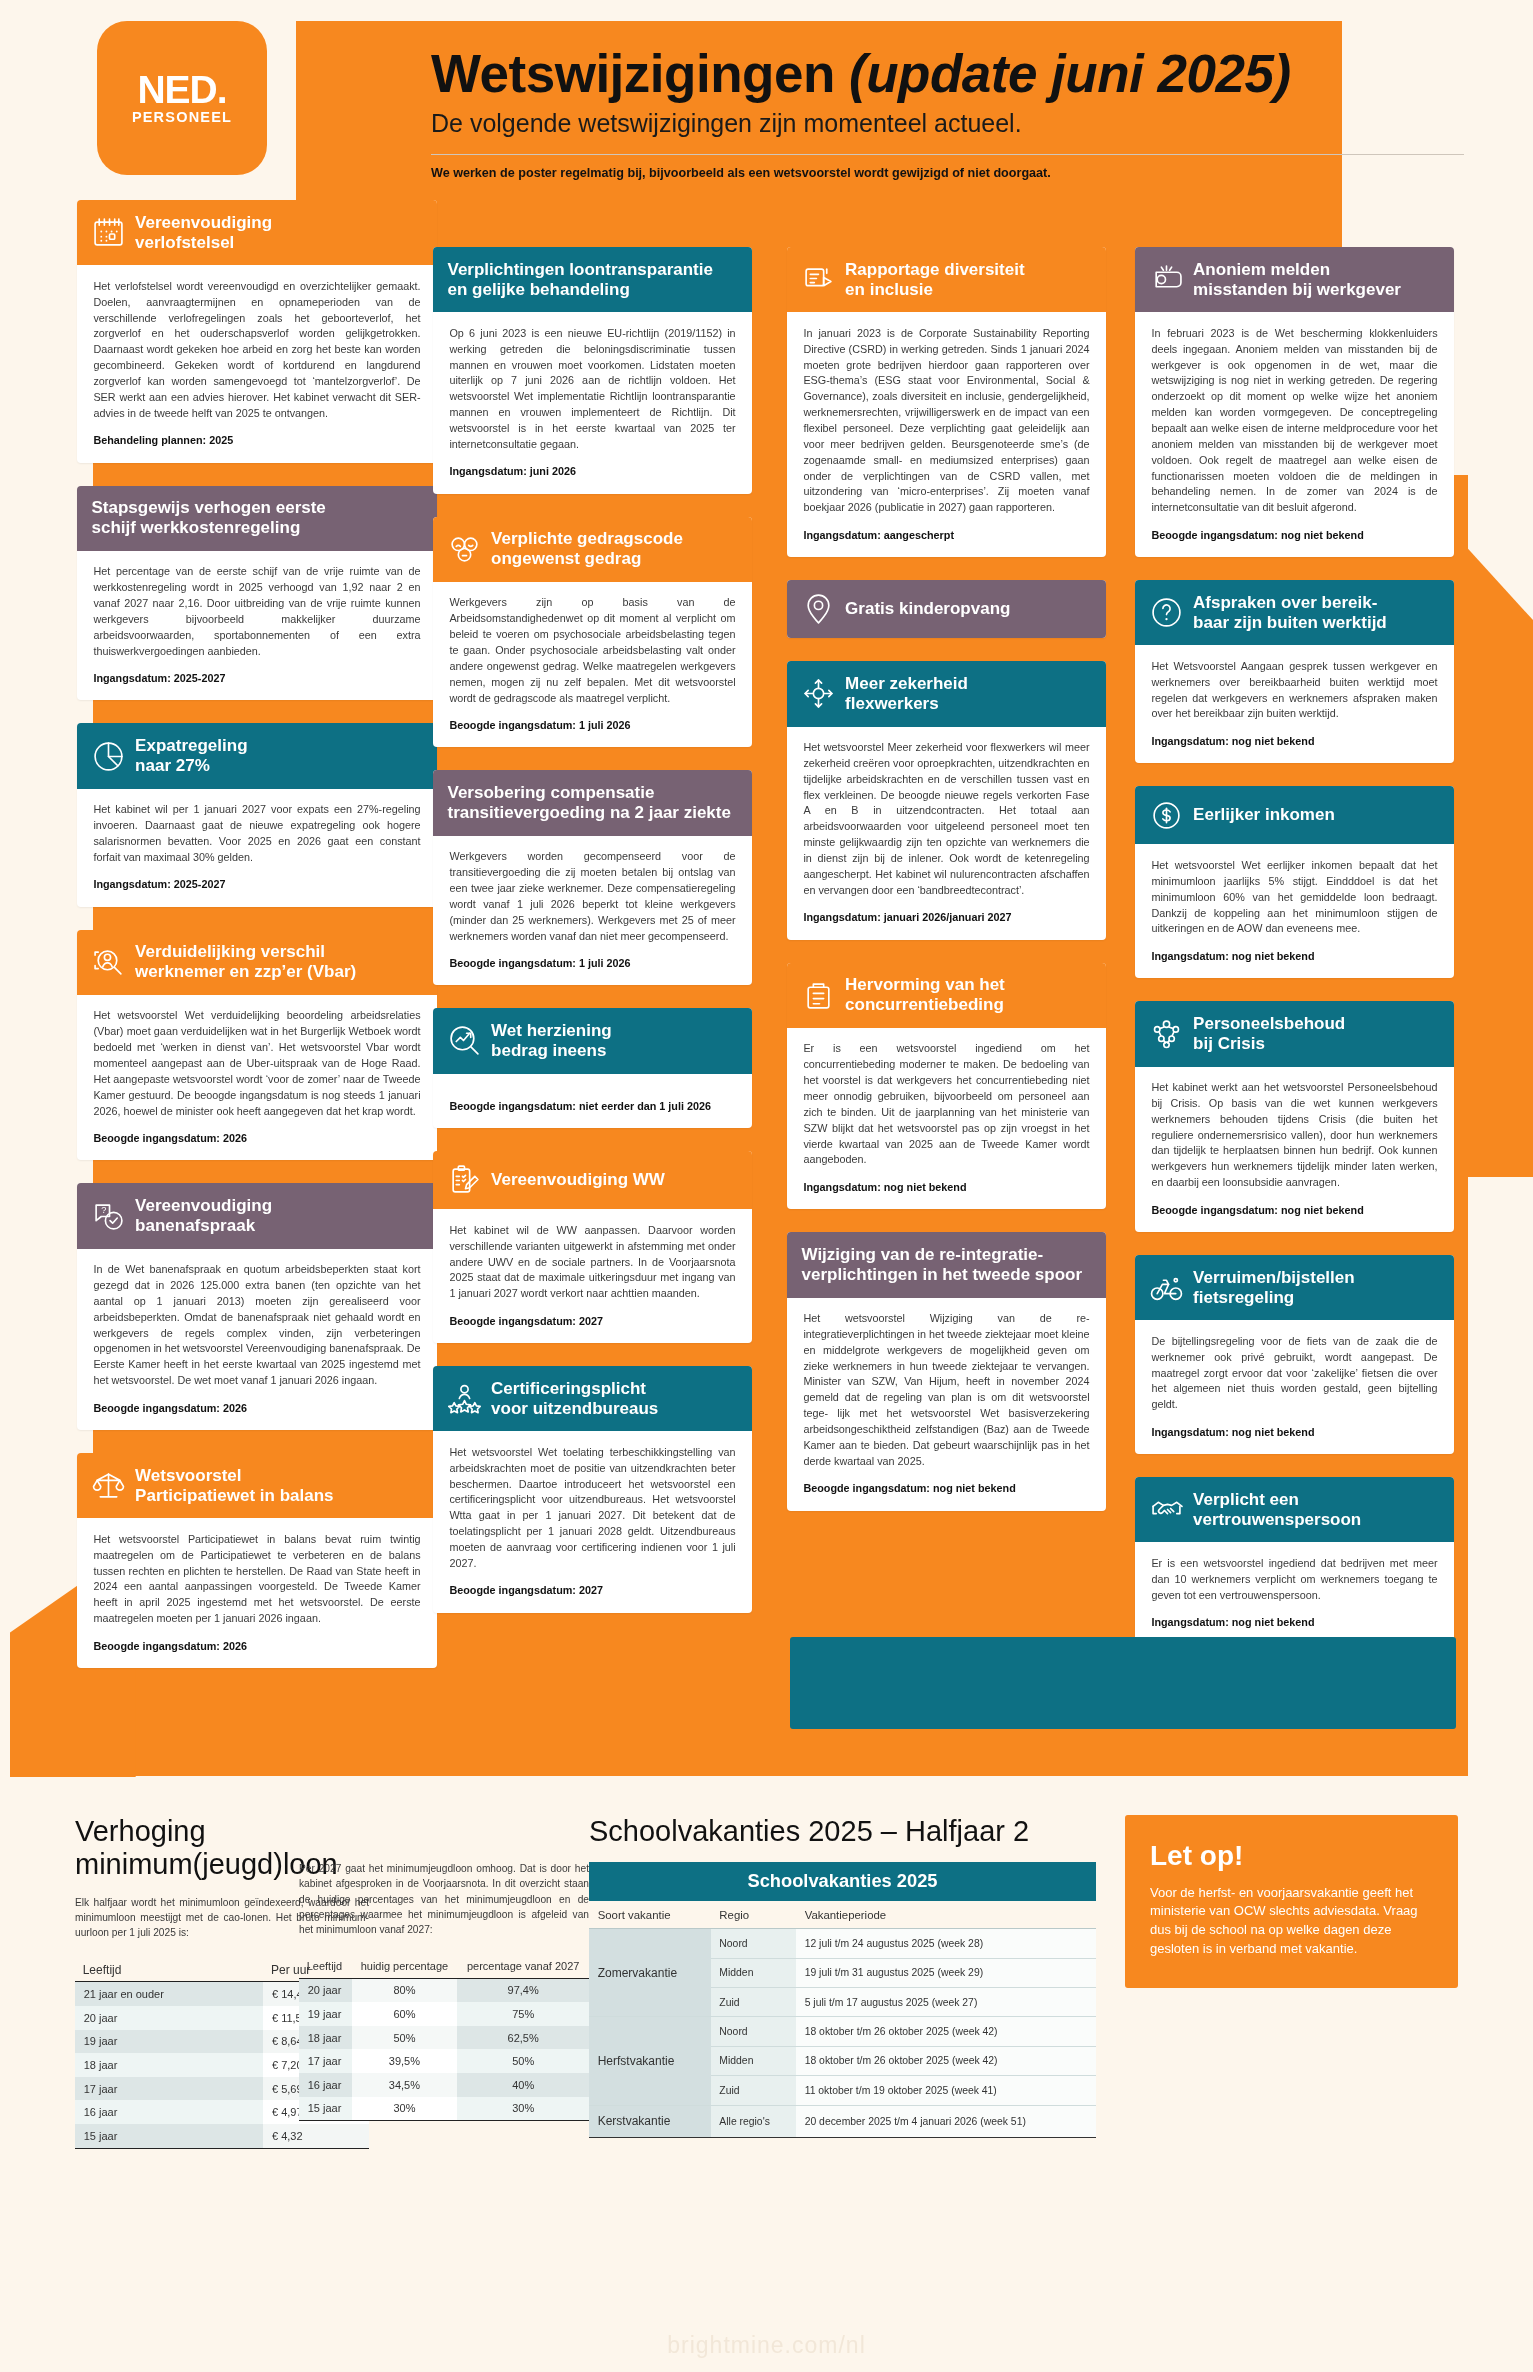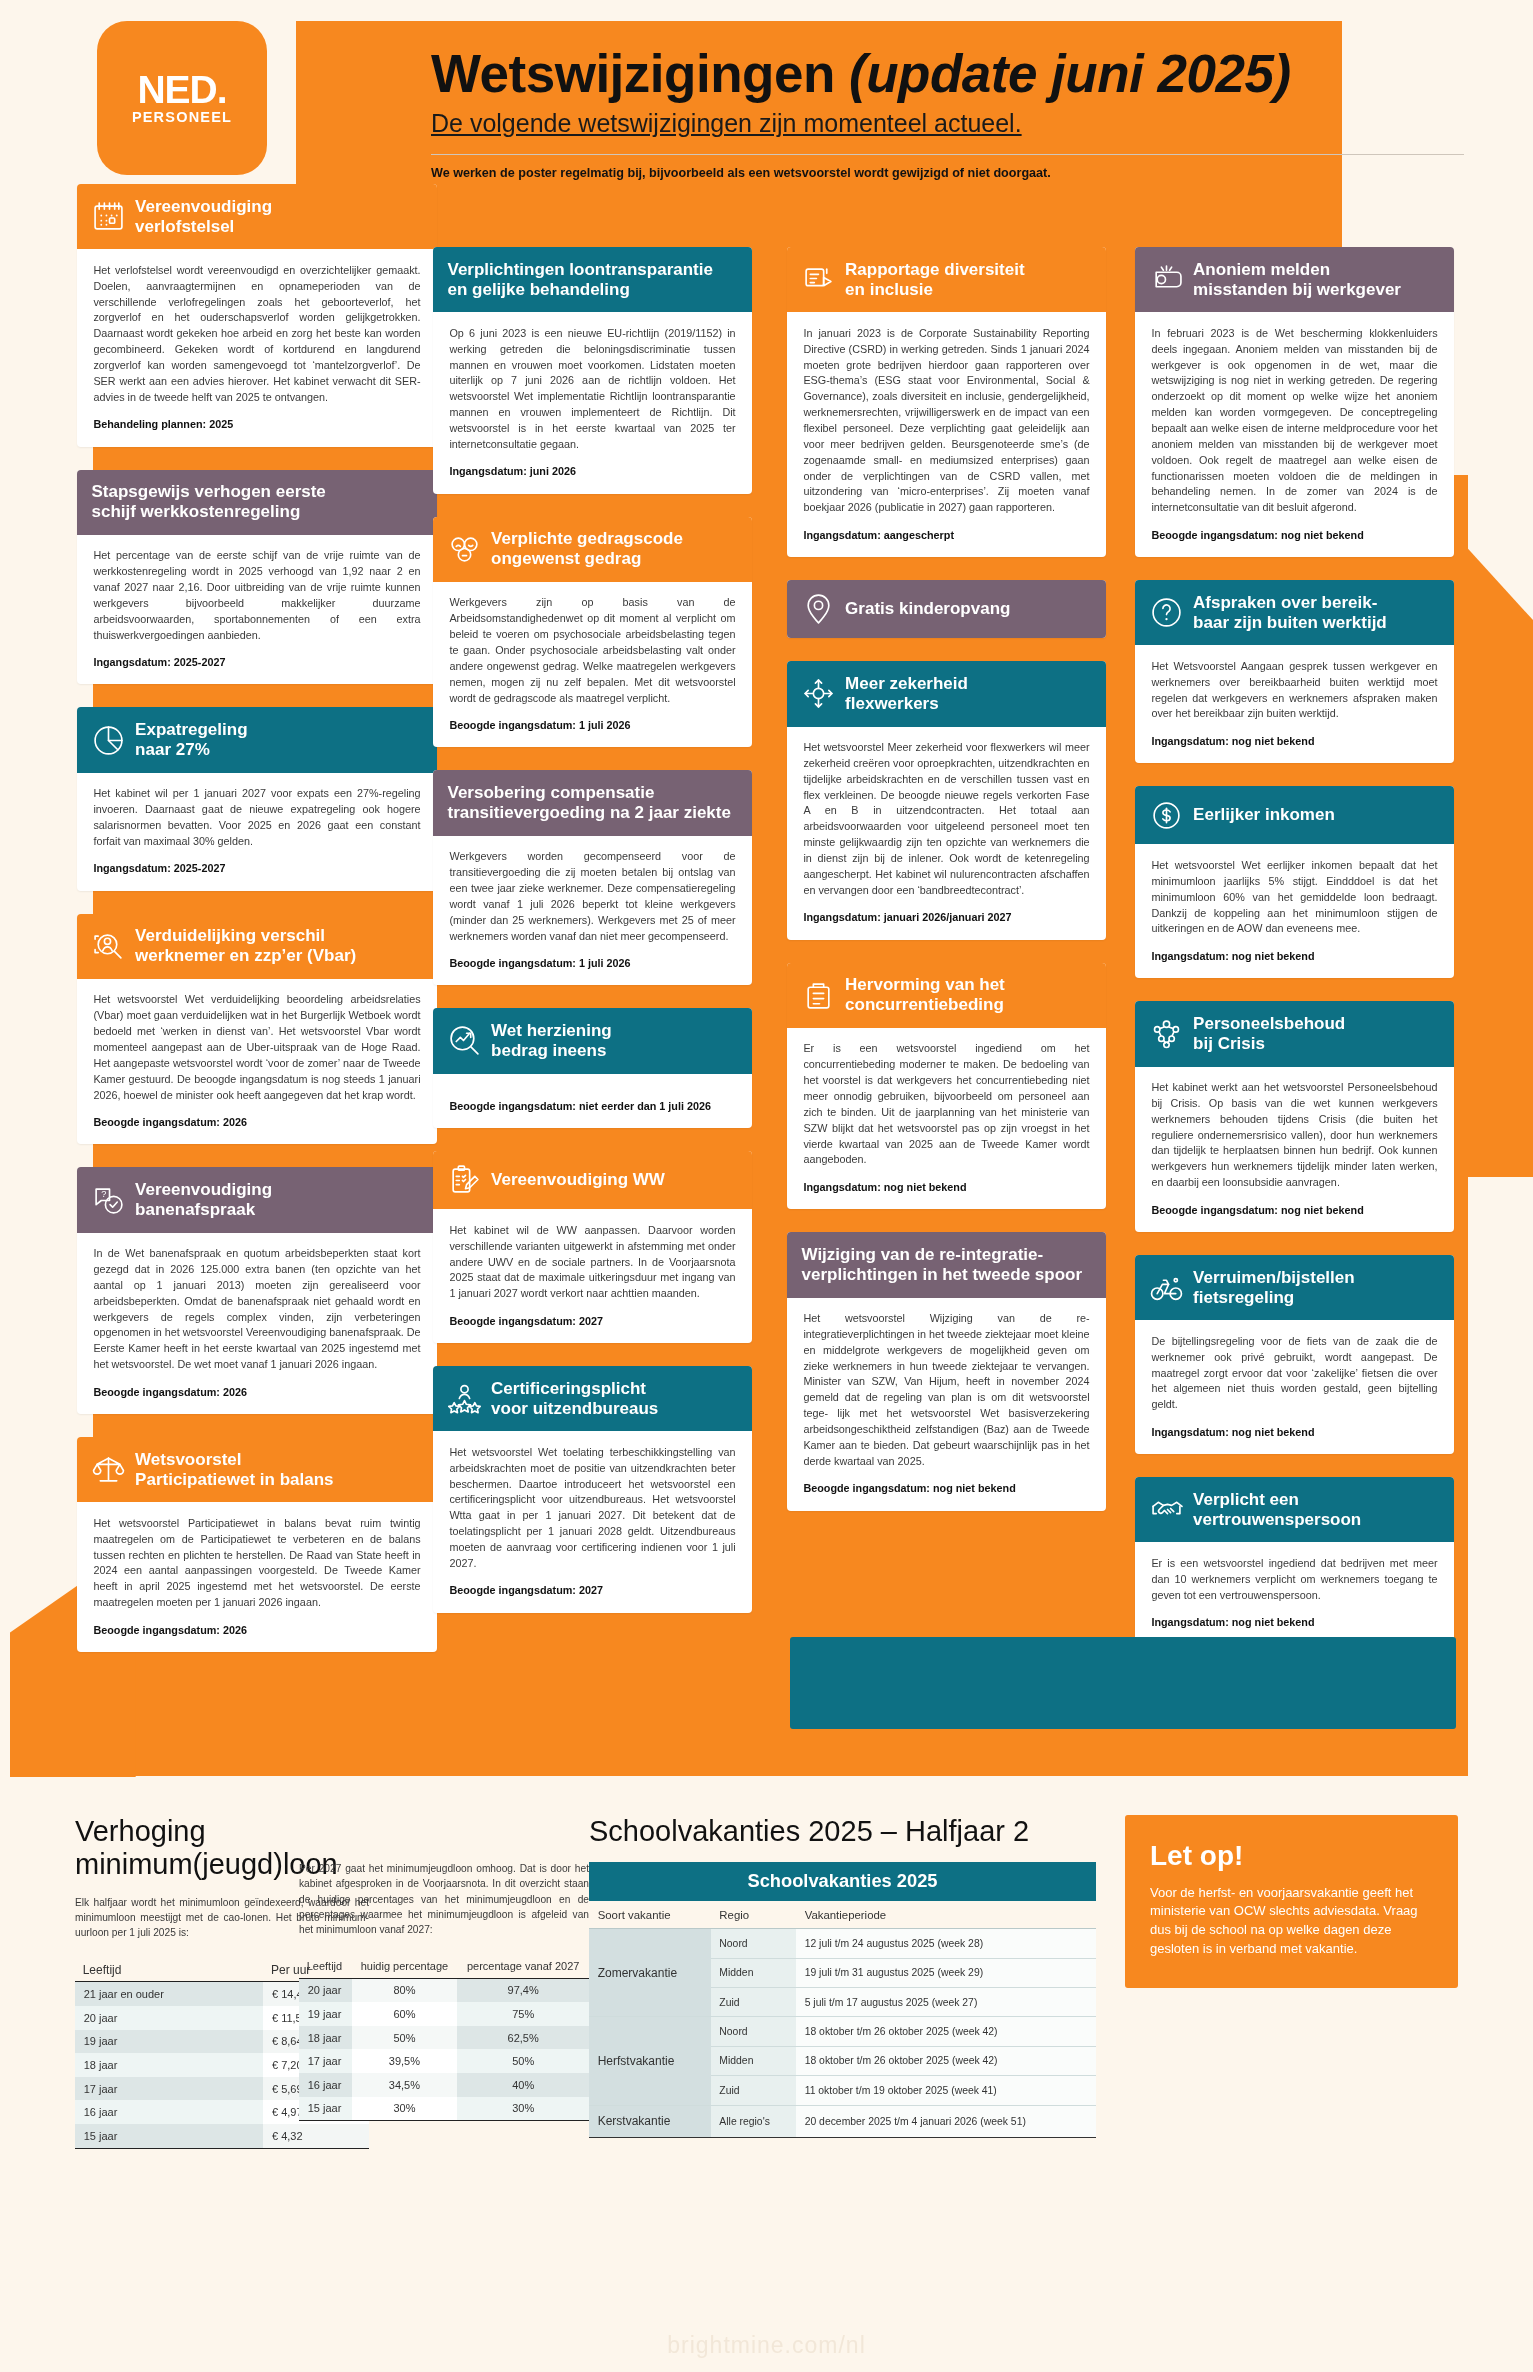--- a/index.html
+++ b/index.html
@@ -34,28 +34,28 @@
     position:absolute; left:97px; top:21px; width:170px; height:154px;
     background:#f7881f; z-index:5;
     display:flex; flex-direction:column; align-items:center; justify-content:center;border-radius:30px;
   }
   .logo .l1{ color:#fff; font-weight:800; font-size:39px; letter-spacing:-1px; line-height:.95;}
   .logo .l2{ color:#fff; font-weight:700; font-size:14.5px; letter-spacing:1.2px; margin-top:1.9px;}
 
   .hdr{ position:absolute; left:431px; top:46px; width:1033px; z-index:6;}
   .hdr h1{ font-size:53px; font-weight:700; color:#111; letter-spacing:-0.5px; line-height:1.05;}
   .hdr h1 em{ font-style:italic; font-weight:700;}
-  .hdr h2{ font-size:25px; font-weight:400; color:#1a1a1a; margin-top:7.7px;text-decoration:underline;}
+  .hdr h2{ font-size:25px; font-weight:400; color:#1a1a1a; margin-top:7.7px;}
   .hdr hr{ border:none; border-top:1px solid #cfc6bb; margin:15.4px 0 11.6px 0;}
   .hdr .note{ font-size:12.6px; font-weight:700; color:#111;}
 
   
   .cols{ position:absolute; left:0; top:0; width:1533px; z-index:7;}
   .col{ position:absolute; }
-  .col1{ left:77px;  top:184px; width:360px;}
+  .col1{ left:77px;  top:200px; width:360px;}
   .col2{ left:433px; top:247px; width:319px;}
   .col3{ left:787px; top:247px; width:319px;}
   .col4{ left:1135px;top:247px; width:319px;}
 
   .card{ background:#fff; border-radius:3.9px; margin-bottom:23px;
          box-shadow:0 1px 1.9px rgba(0,0,0,.06); overflow:hidden;}
   .card-hd{ display:flex; align-items:center; gap:10.6px; padding:12.6px 14.5px; }
   .card-hd .ttl{ color:#fff; font-size:17px; font-weight:700; line-height:1.18;}
   .hd-orange{ background:#f7881f;}
   .hd-teal{ background:#0d7084;}

